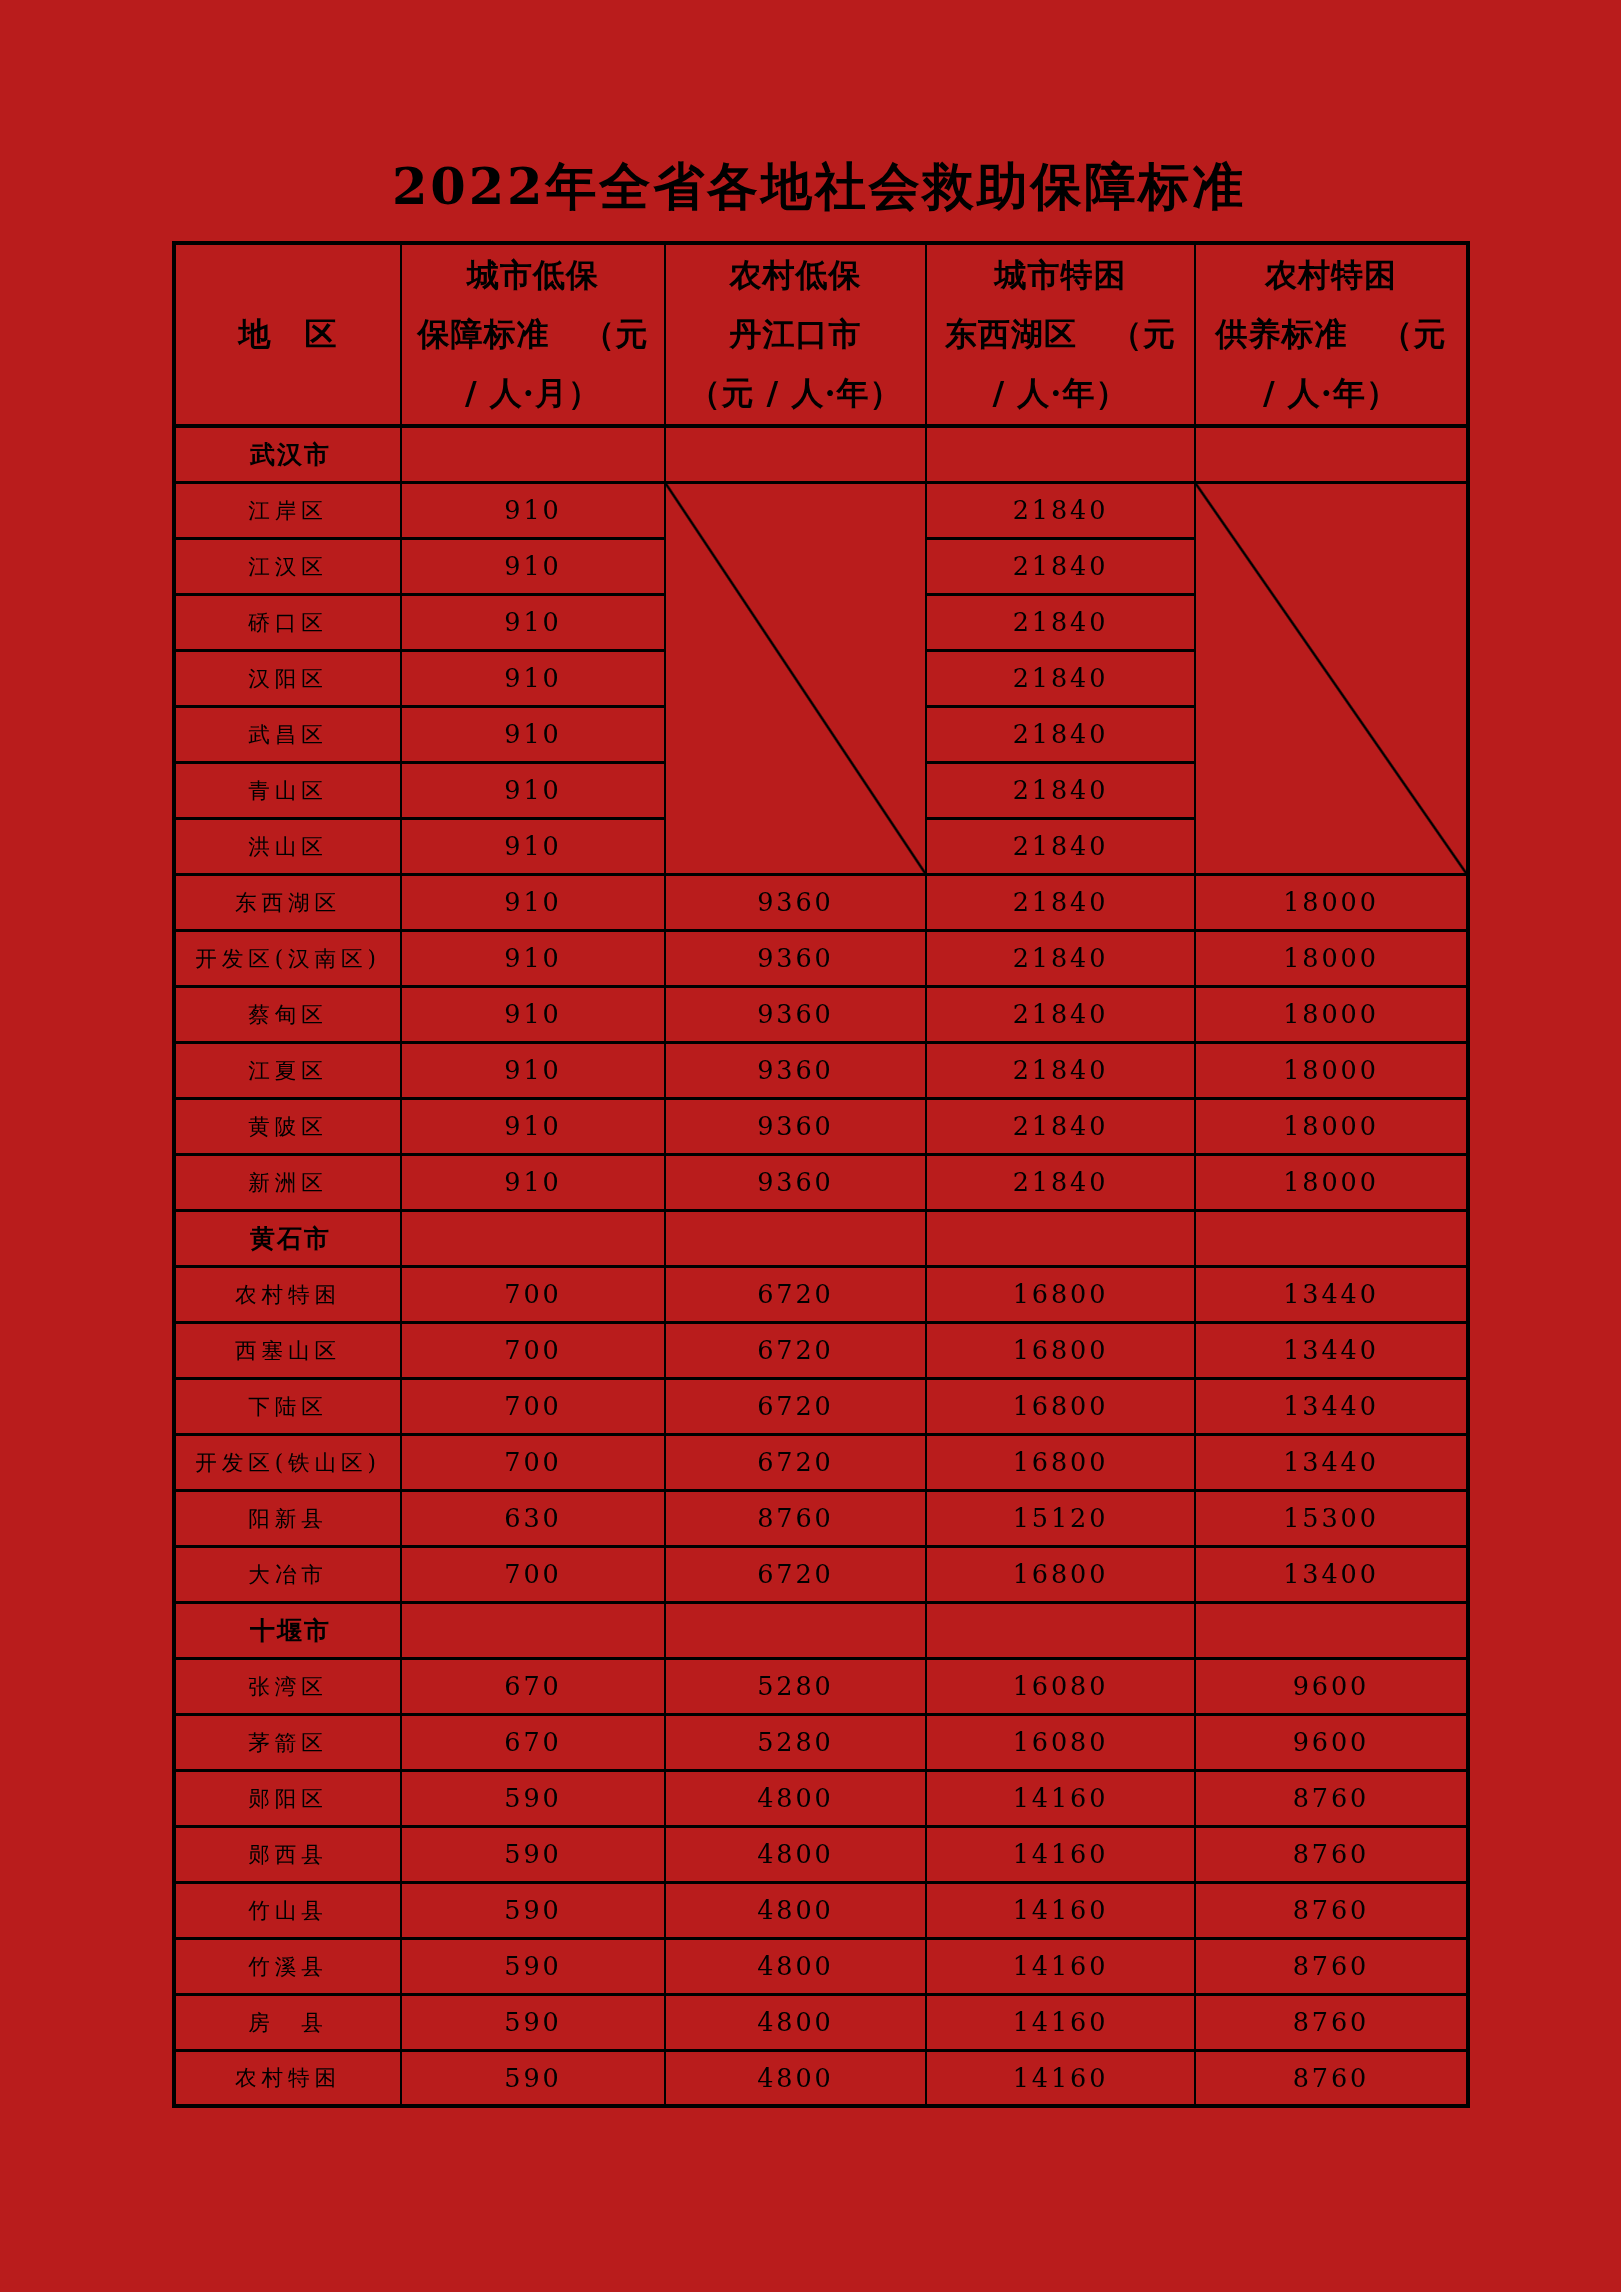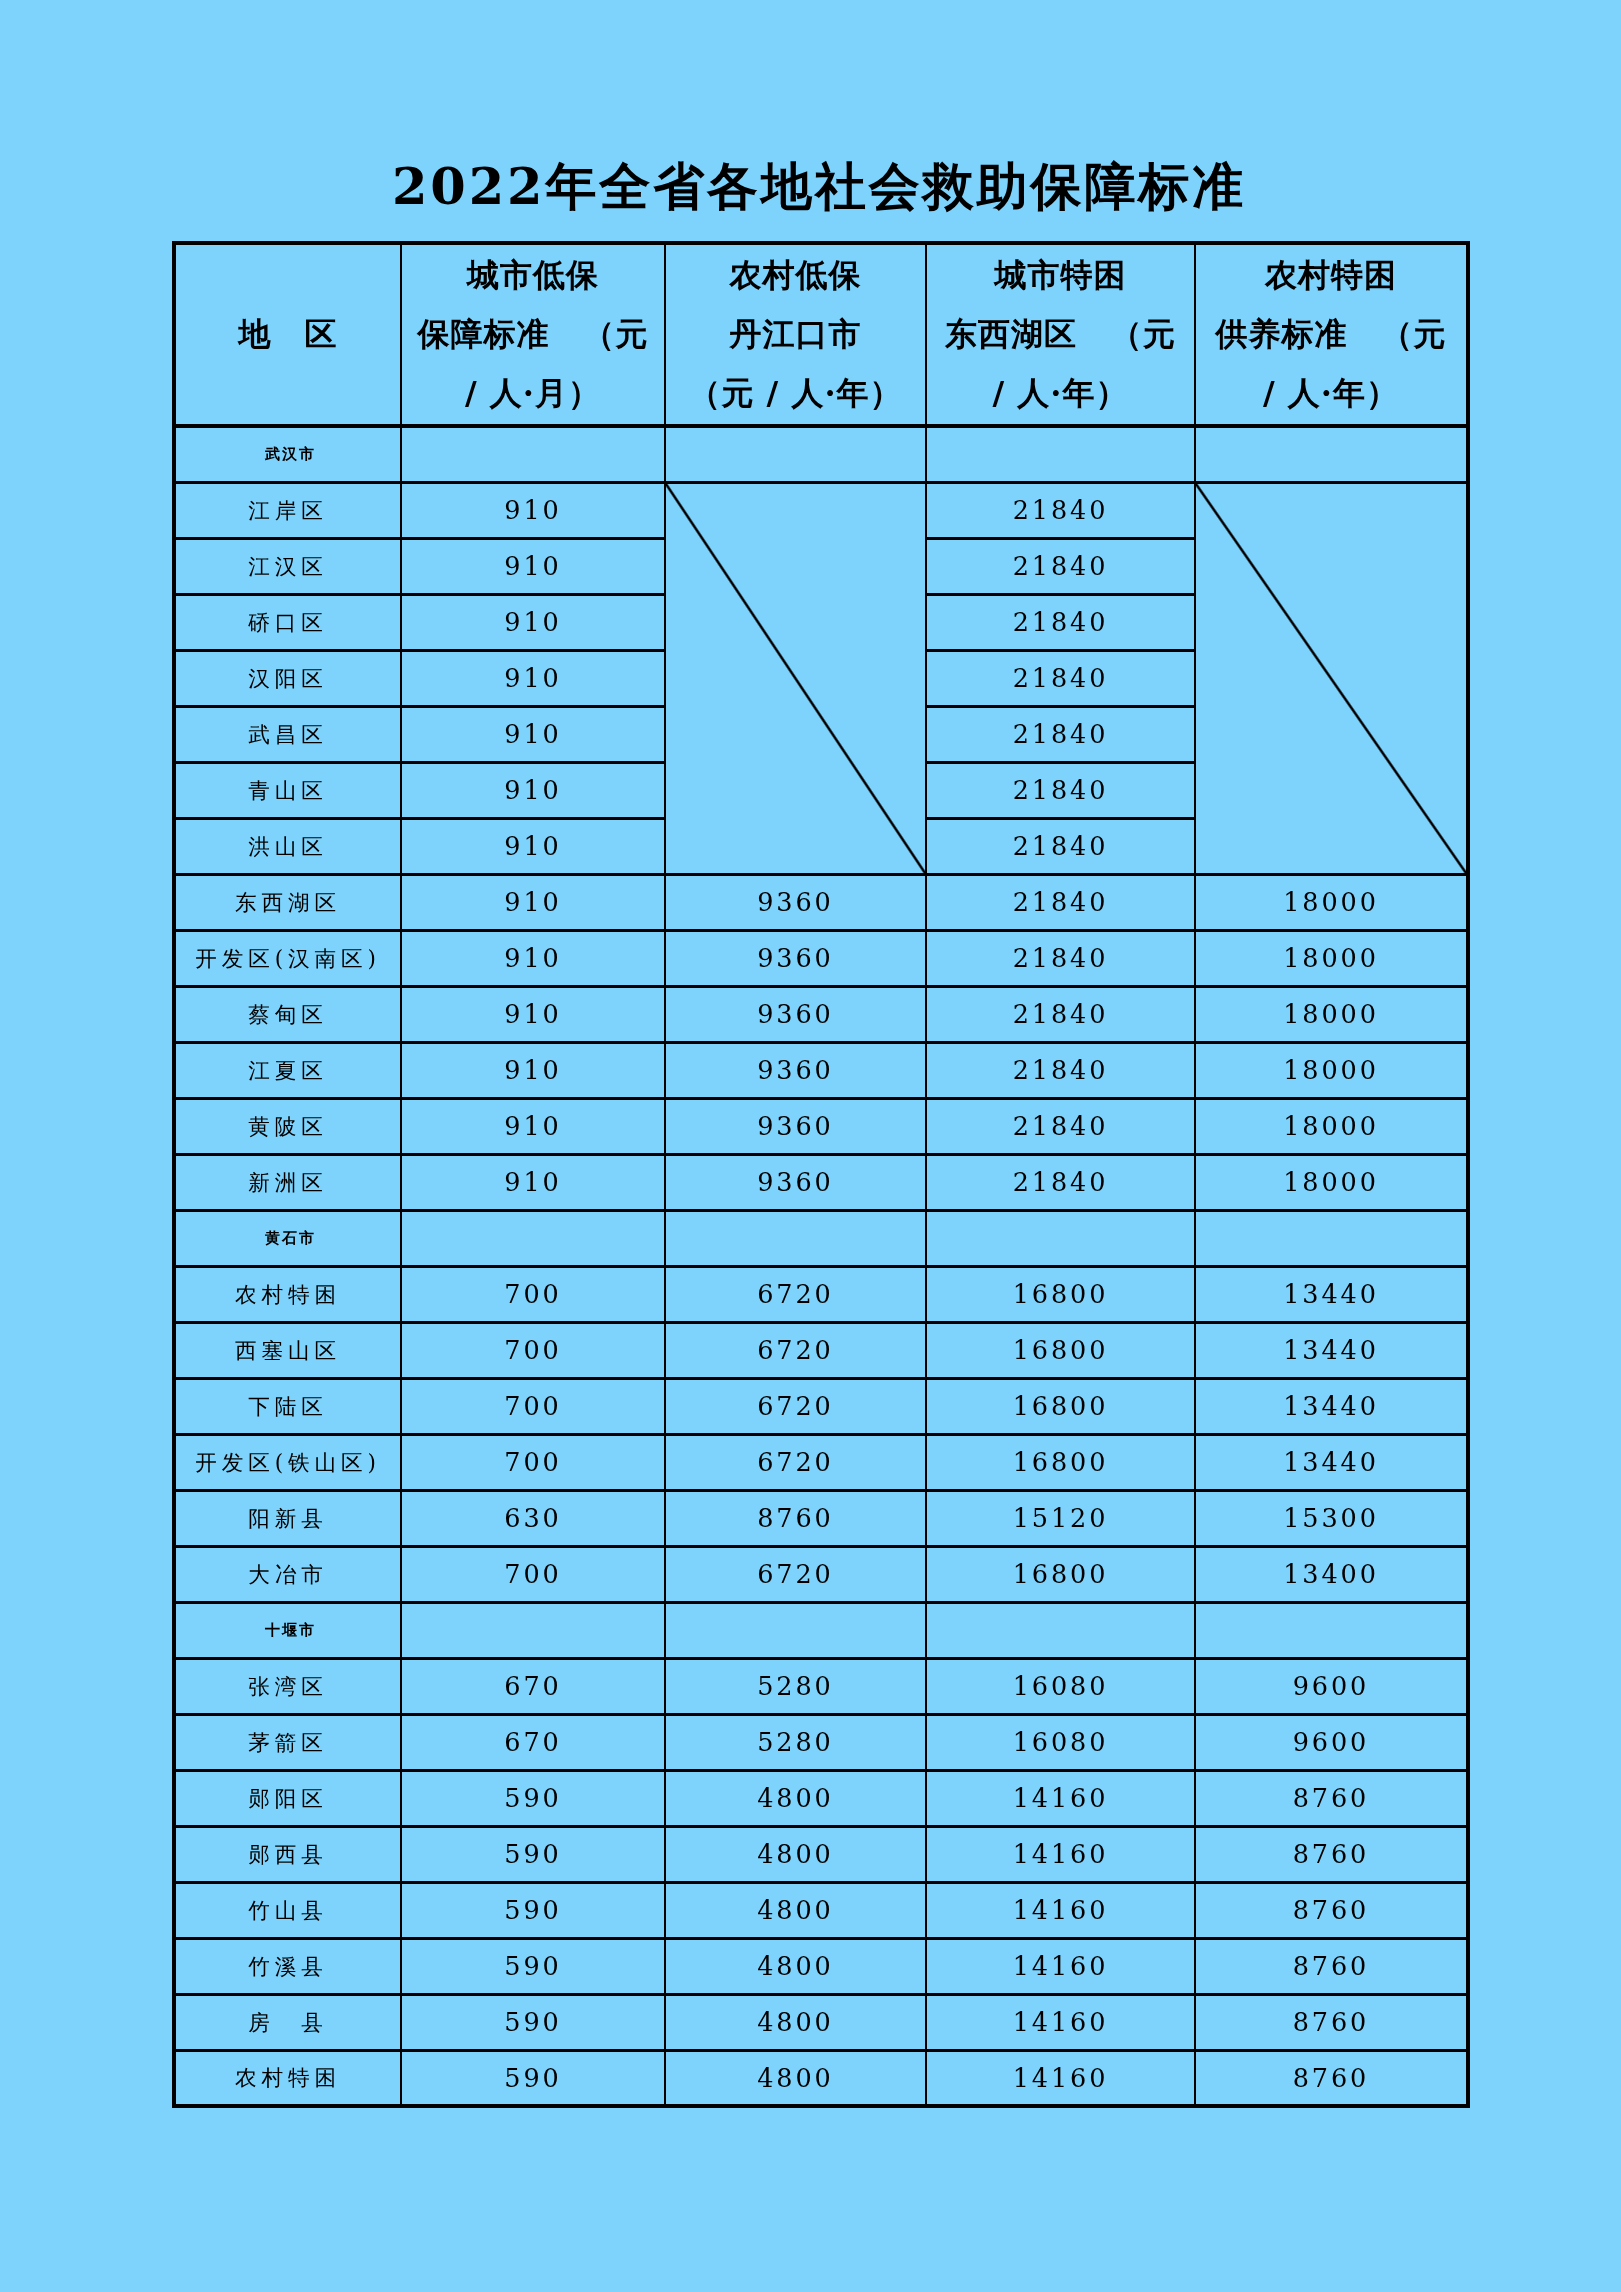--- a/index.html
+++ b/index.html
@@ -4,21 +4,21 @@
 <style>
   html, body {
     margin: 0;
     padding: 0;
     background: #ffffff;
   }
   .page {
     position: relative;
     width: 1621px;
     height: 2293px;
-    background: #7dd3fc;
+    background: #b91c1c;
     color: #000000;
     font-family: "DejaVu Serif", "Liberation Serif", serif;
     overflow: hidden;
   }
   .doc-title {
     position: absolute;
     top: 157px;
     left: 172px;
     width: 1294px;
     text-align: center;
@@ -51,21 +51,21 @@
   .standards-table tbody tr { height: 56px; }
   .standards-table thead th {
     border-bottom-width: 4.9px;
     font-size: 32px;
     font-weight: bold;
     line-height: 1.85;
     white-space: pre-line;
     letter-spacing: 1px;
   }
   .section-name-cell {
-    font-size: 15px;
+    font-size: 25px;
     font-weight: bold;
     text-align: right;
     padding-left: 4.9px !important;
     letter-spacing: 2px;
   }
   .region-cell {
     font-size: 21.6px;
     letter-spacing: 4.9px;
     margin-top: 44px;
   }

